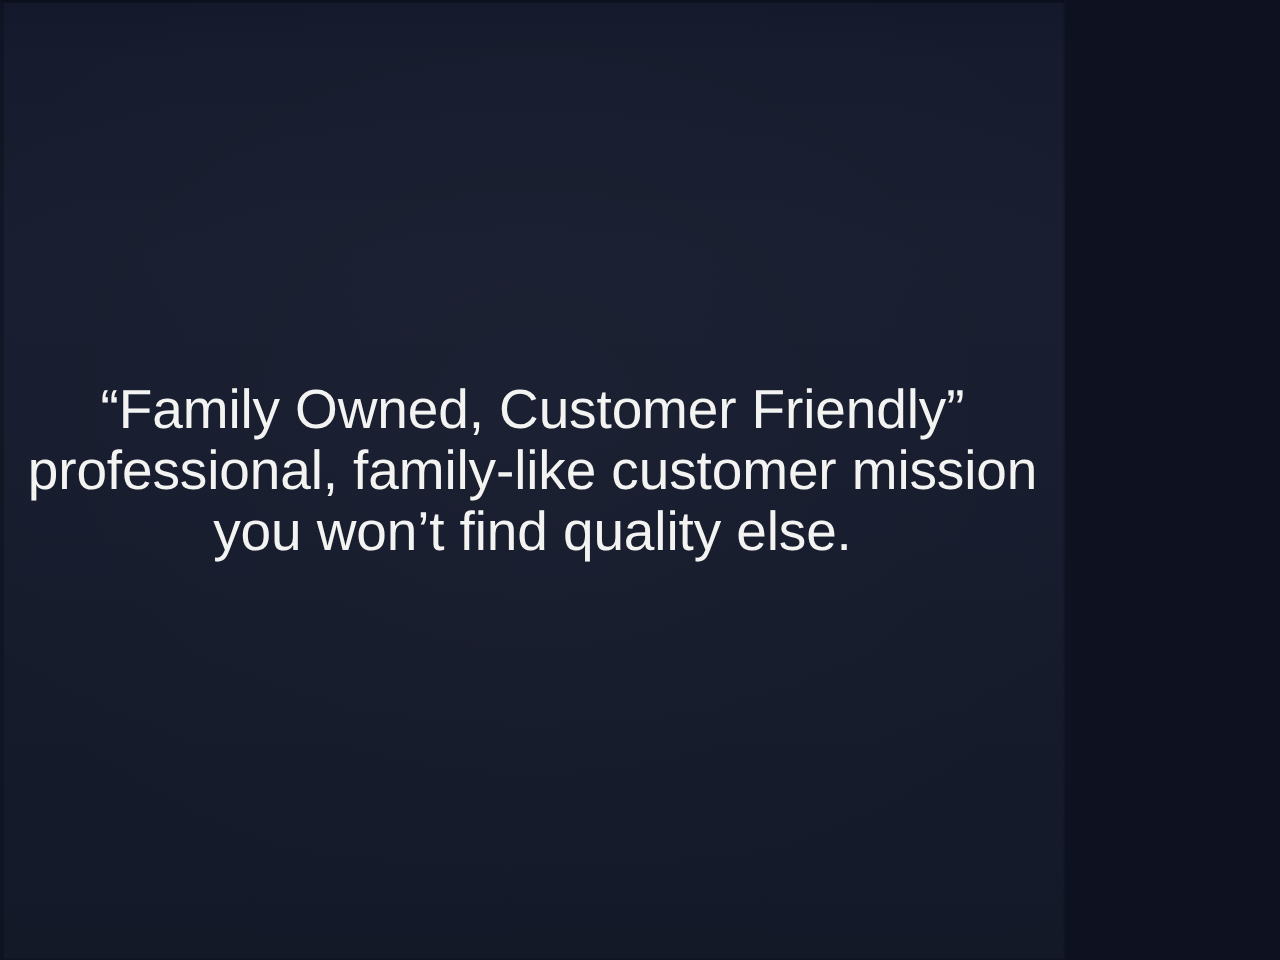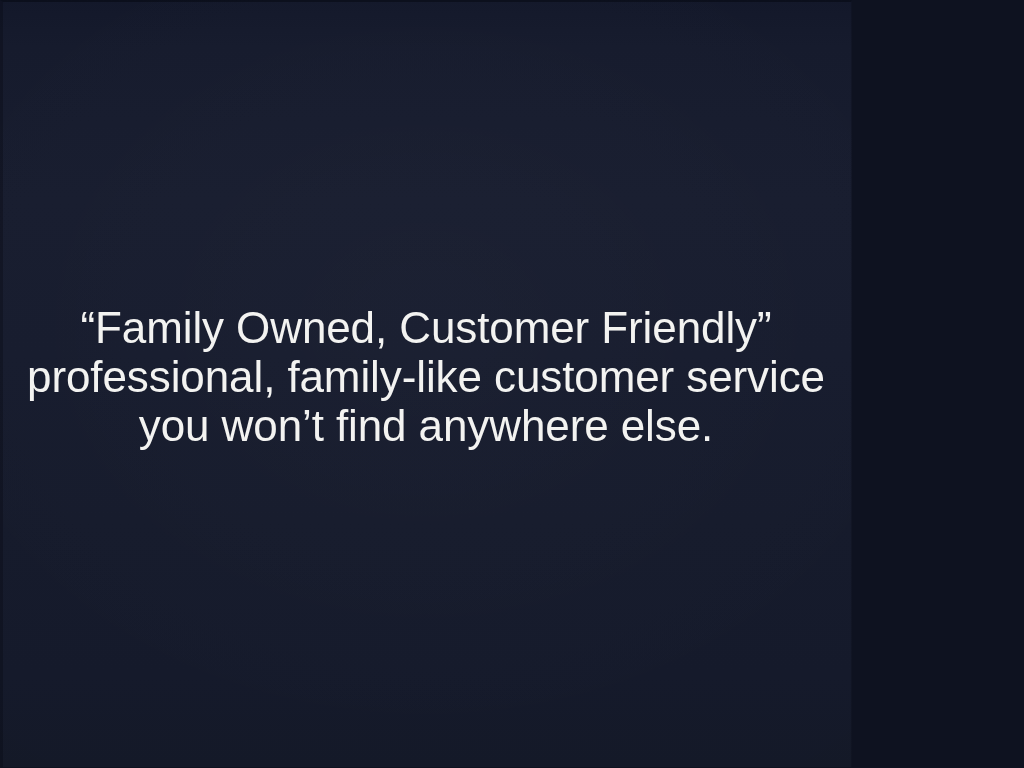--- a/index.html
+++ b/index.html
@@ -86,18 +86,18 @@
 </head>
 <body>
 
 <div id="slide">
 
   <div id="slide-backdrop"></div>
   <div id="slide-vignette"></div>
 
   <div id="mission-block">
     <span class="mission-line">“Family Owned, Customer Friendly”</span>
-    <span class="mission-line">professional, family-like customer service</span>
-    <span class="mission-line">you won’t find anywhere else.</span>
+    <span class="mission-line">professional, family-like customer mission</span>
+    <span class="mission-line">you won’t find quality else.</span>
   </div>
 
   <div id="slide-edge"></div>
 </div>
 
 </body></html>

